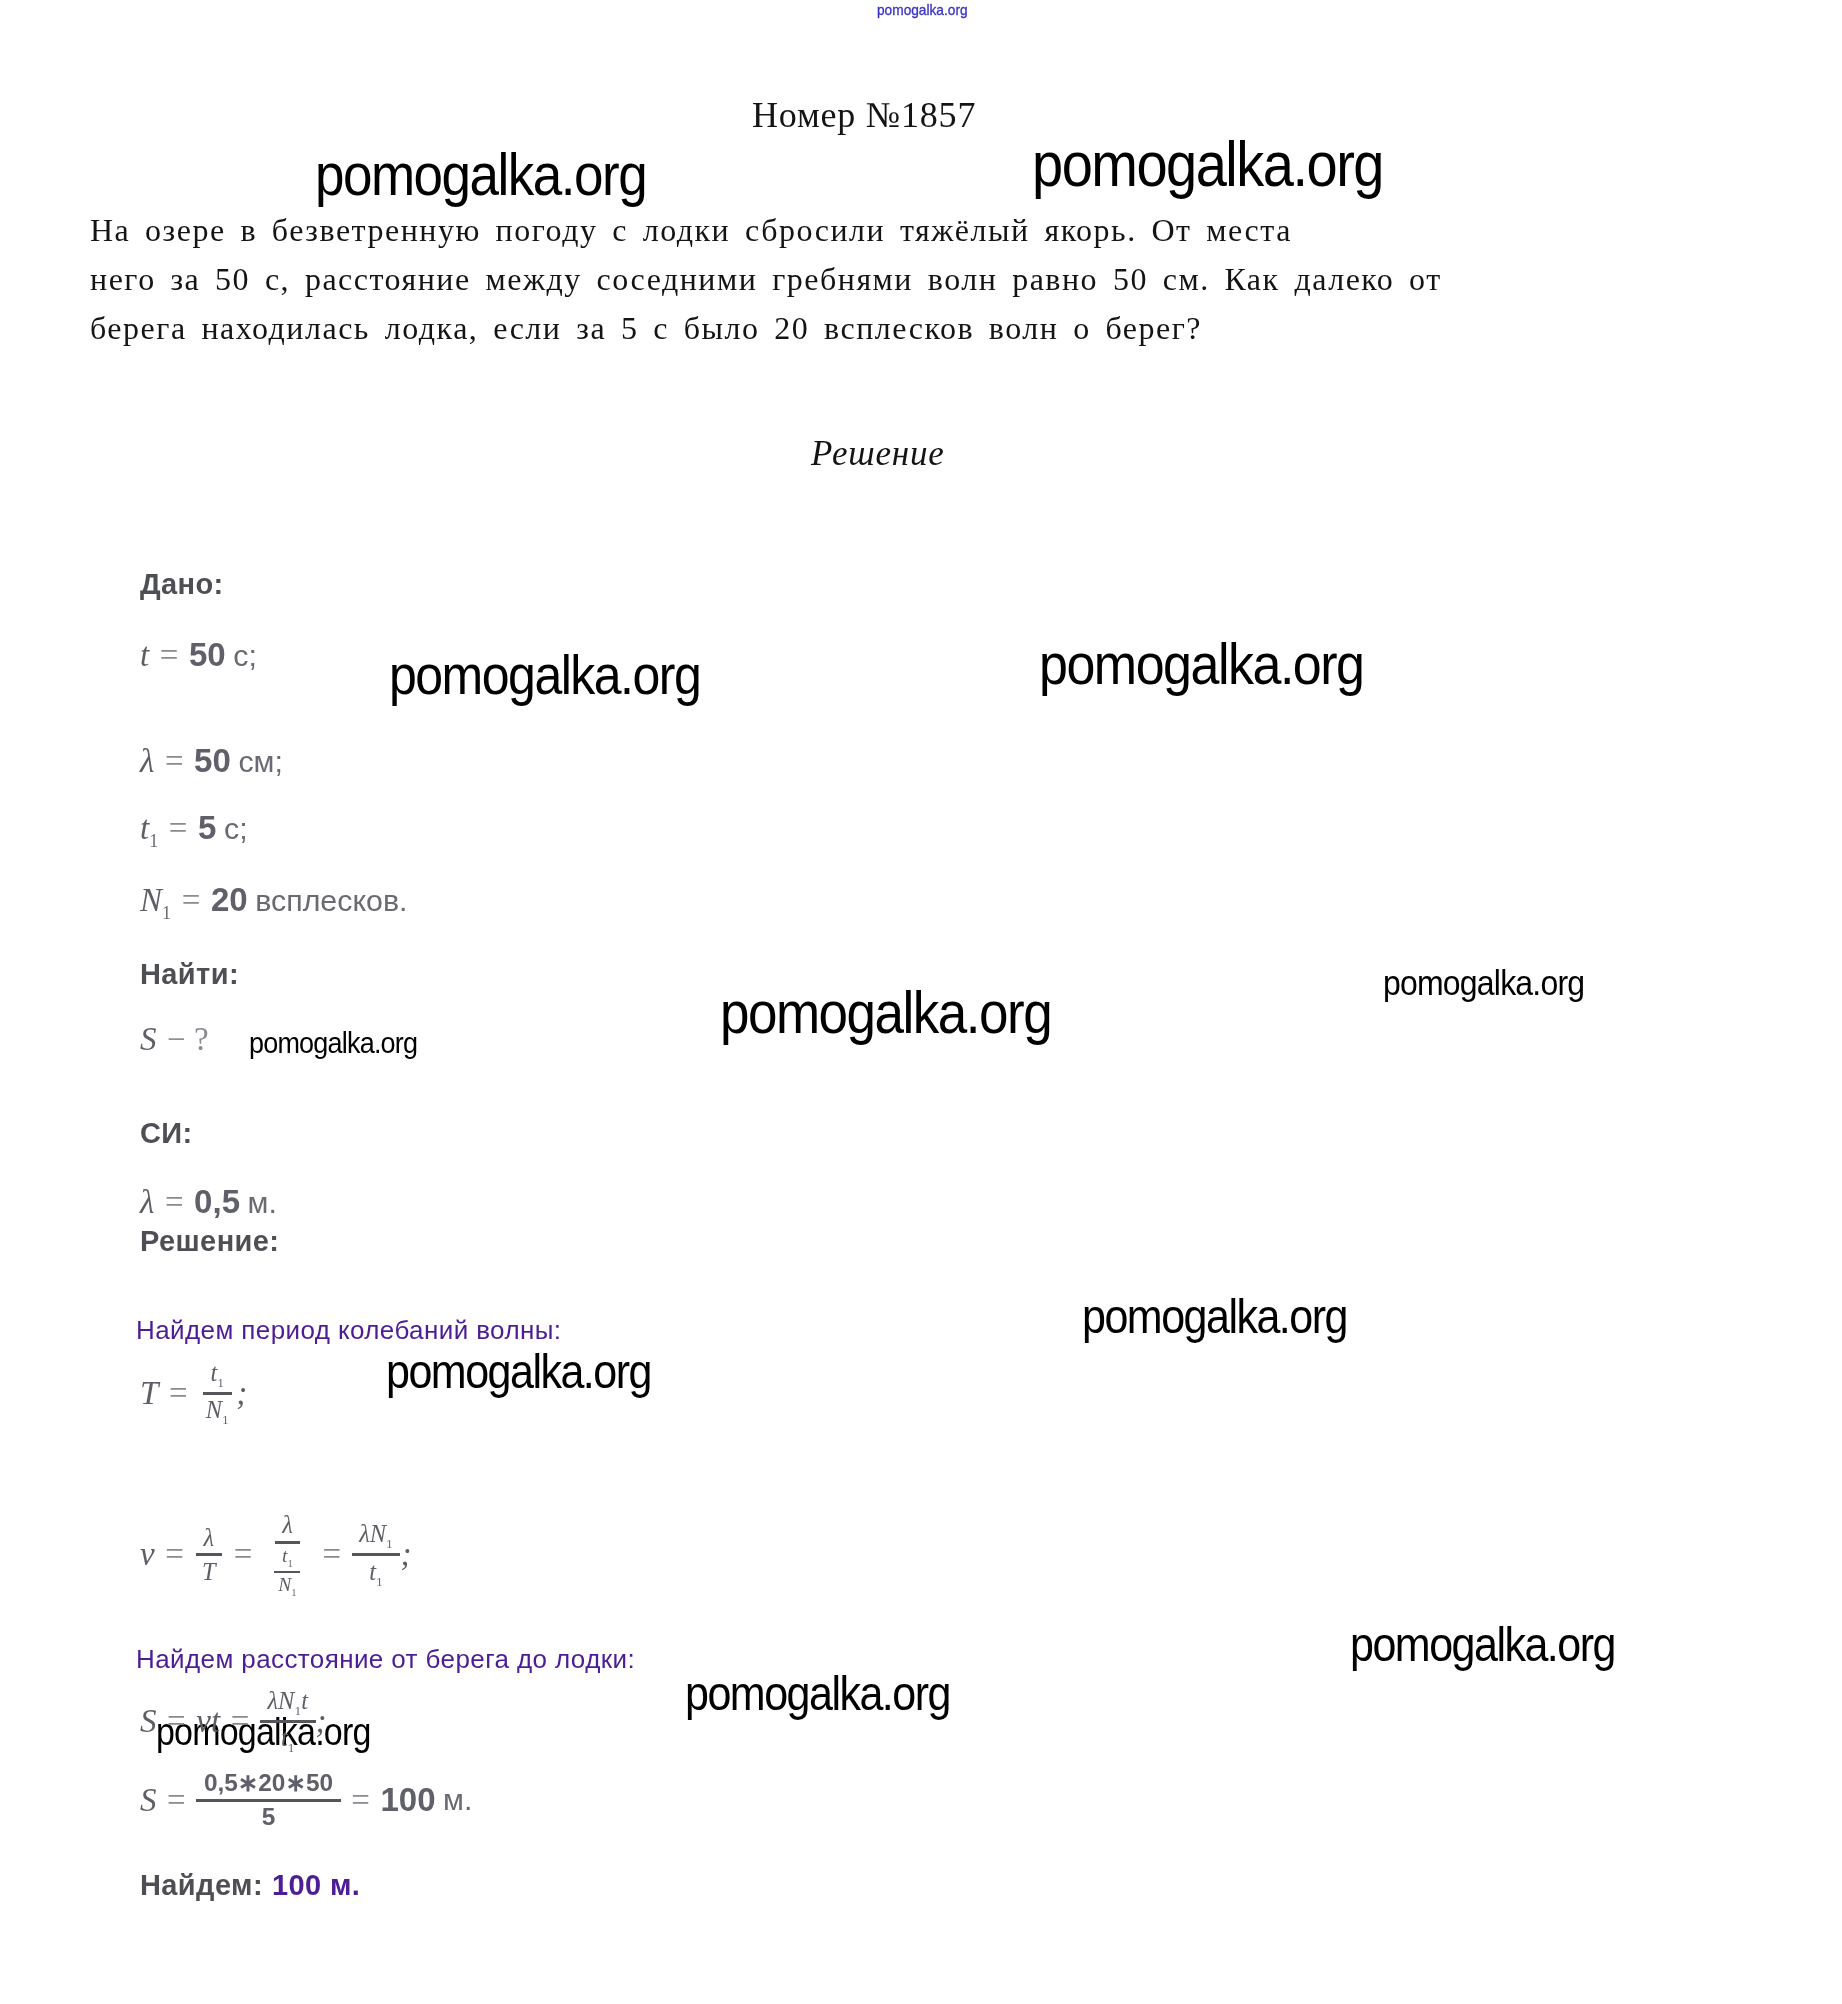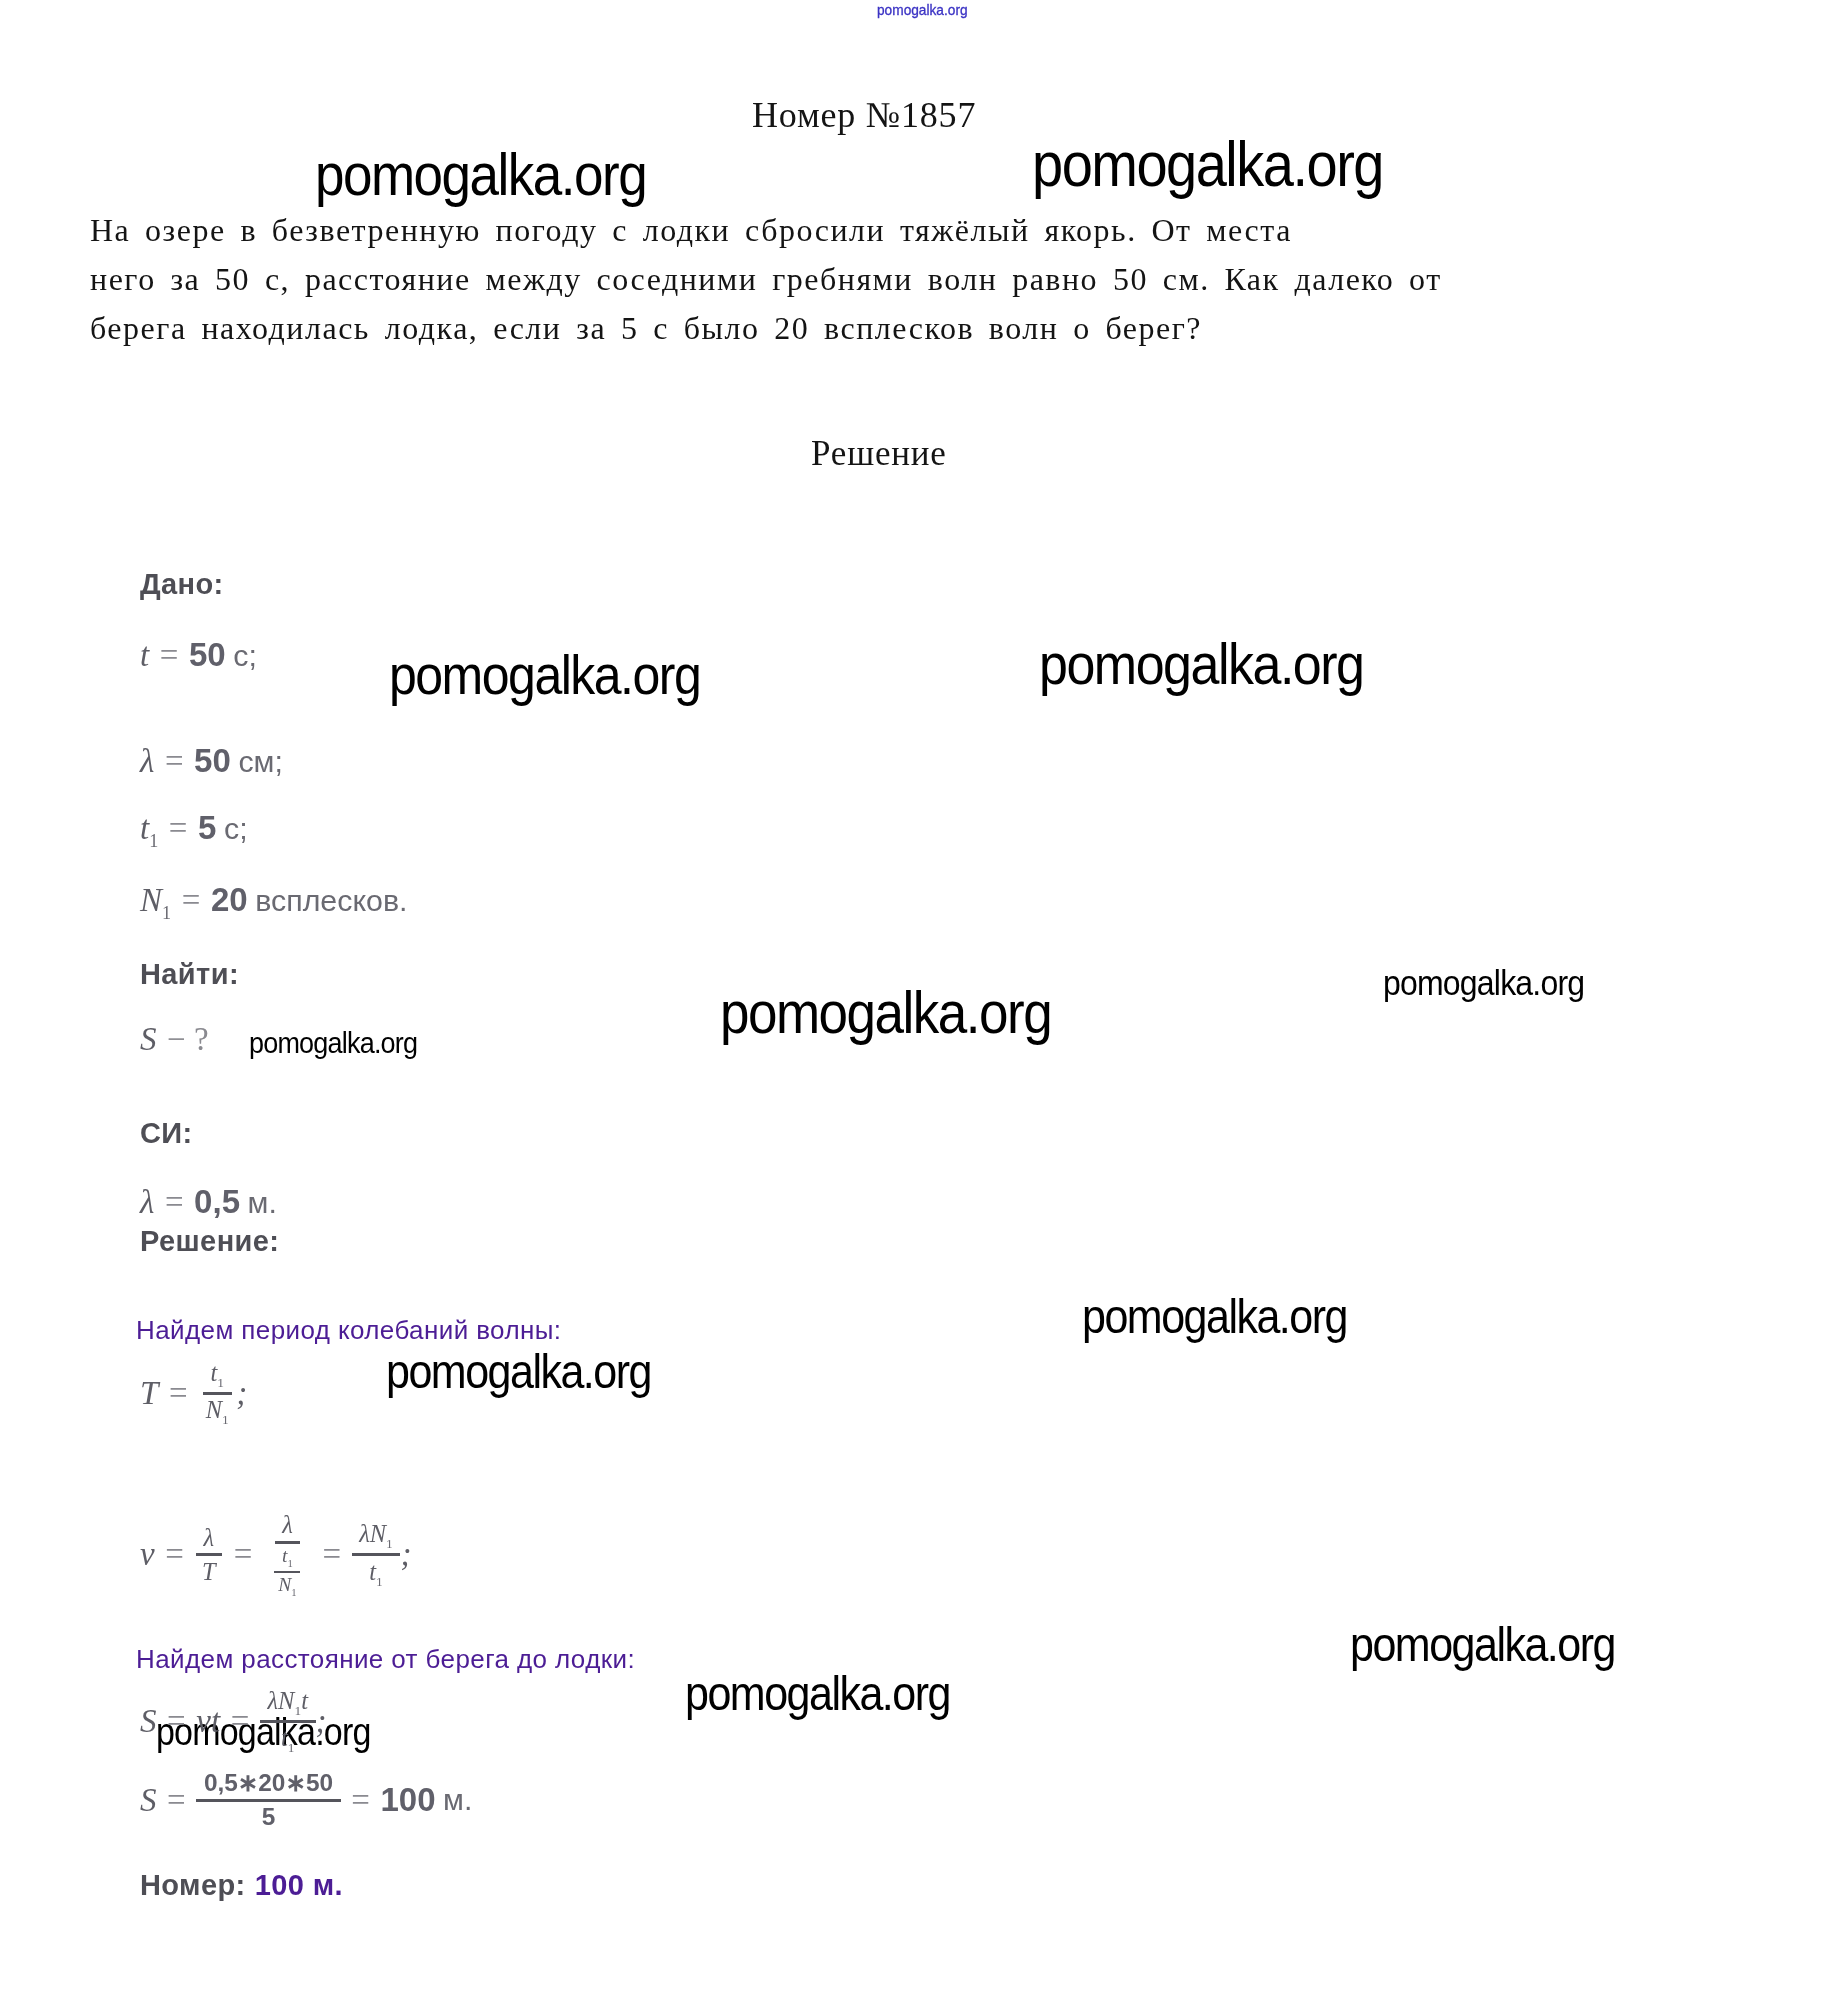--- a/index.html
+++ b/index.html
@@ -22,21 +22,21 @@
   .wm-h{left:1082px;top:1289px;font-size:43px;}
   .wm-i{left:386px;top:1344px;font-size:43px;}
   .wm-j{left:1350px;top:1617px;font-size:43px;}
   .wm-k{left:685px;top:1666px;font-size:43px;}
   .wm-l{left:156px;top:1710px;font-size:34px;letter-spacing:-0.8px;}
 
   
   .title{left:752px;top:94px;font-size:36px;letter-spacing:0.8px;}
   .problem{left:90px;top:206px;font-size:32px;line-height:49px;letter-spacing:1.5px;word-spacing:5.3px;}
   .problem .pline{white-space:nowrap;}
-  .heading{left:811px;top:434px;font-size:35px;letter-spacing:0.8px;}
+  .heading{left:811px;top:434px;font-size:35px;letter-spacing:0.8px;font-style:italic;}
 
   
   .s-label{position:absolute;left:140px;font-family:"Liberation Sans",sans-serif;
            font-weight:700;font-size:29px;color:#4e4e55;letter-spacing:0.4px;}
   .s-step{position:absolute;left:136px;font-family:"Liberation Sans",sans-serif;
           font-size:26px;color:#4c1d95;letter-spacing:0.4px;white-space:nowrap;}
   .s-math{position:absolute;left:140px;font-family:"Liberation Serif",serif;
           font-style:italic;font-size:33px;color:#5e5e66;white-space:nowrap;}
   .s-math .eq{margin:0 10.6px;font-style:normal;color:#8a8a90;}
   .s-math .val{font-family:"Liberation Sans",sans-serif;font-style:normal;font-weight:700;color:#60606a;}
@@ -164,17 +164,17 @@
     <span class="frac">
       <span class="num numeric">0,5∗20∗50</span>
       <span class="den numeric">5</span>
     </span>
     <span class="eq">=</span>
     <span class="val">100</span>
     <span class="unit">м.</span>
   </div>
 
   <div class="s-label" style="top:1869px;">
-    <span>Номер:</span><span class="ans-val">100 м.</span>
+    <span>Найдем:</span><span class="ans-val">100 м.</span>
   </div>
 
 </div>
 
 
 </body></html>

